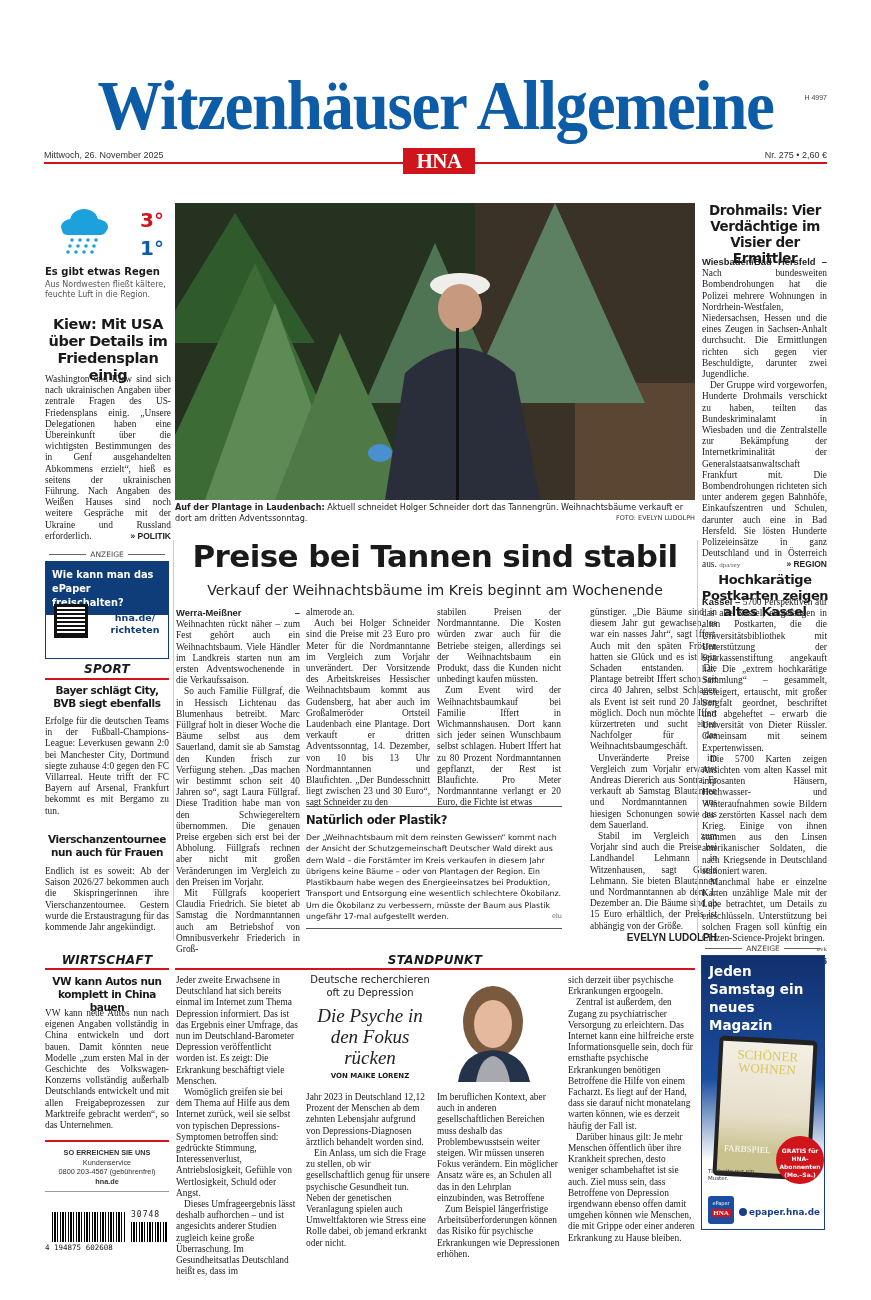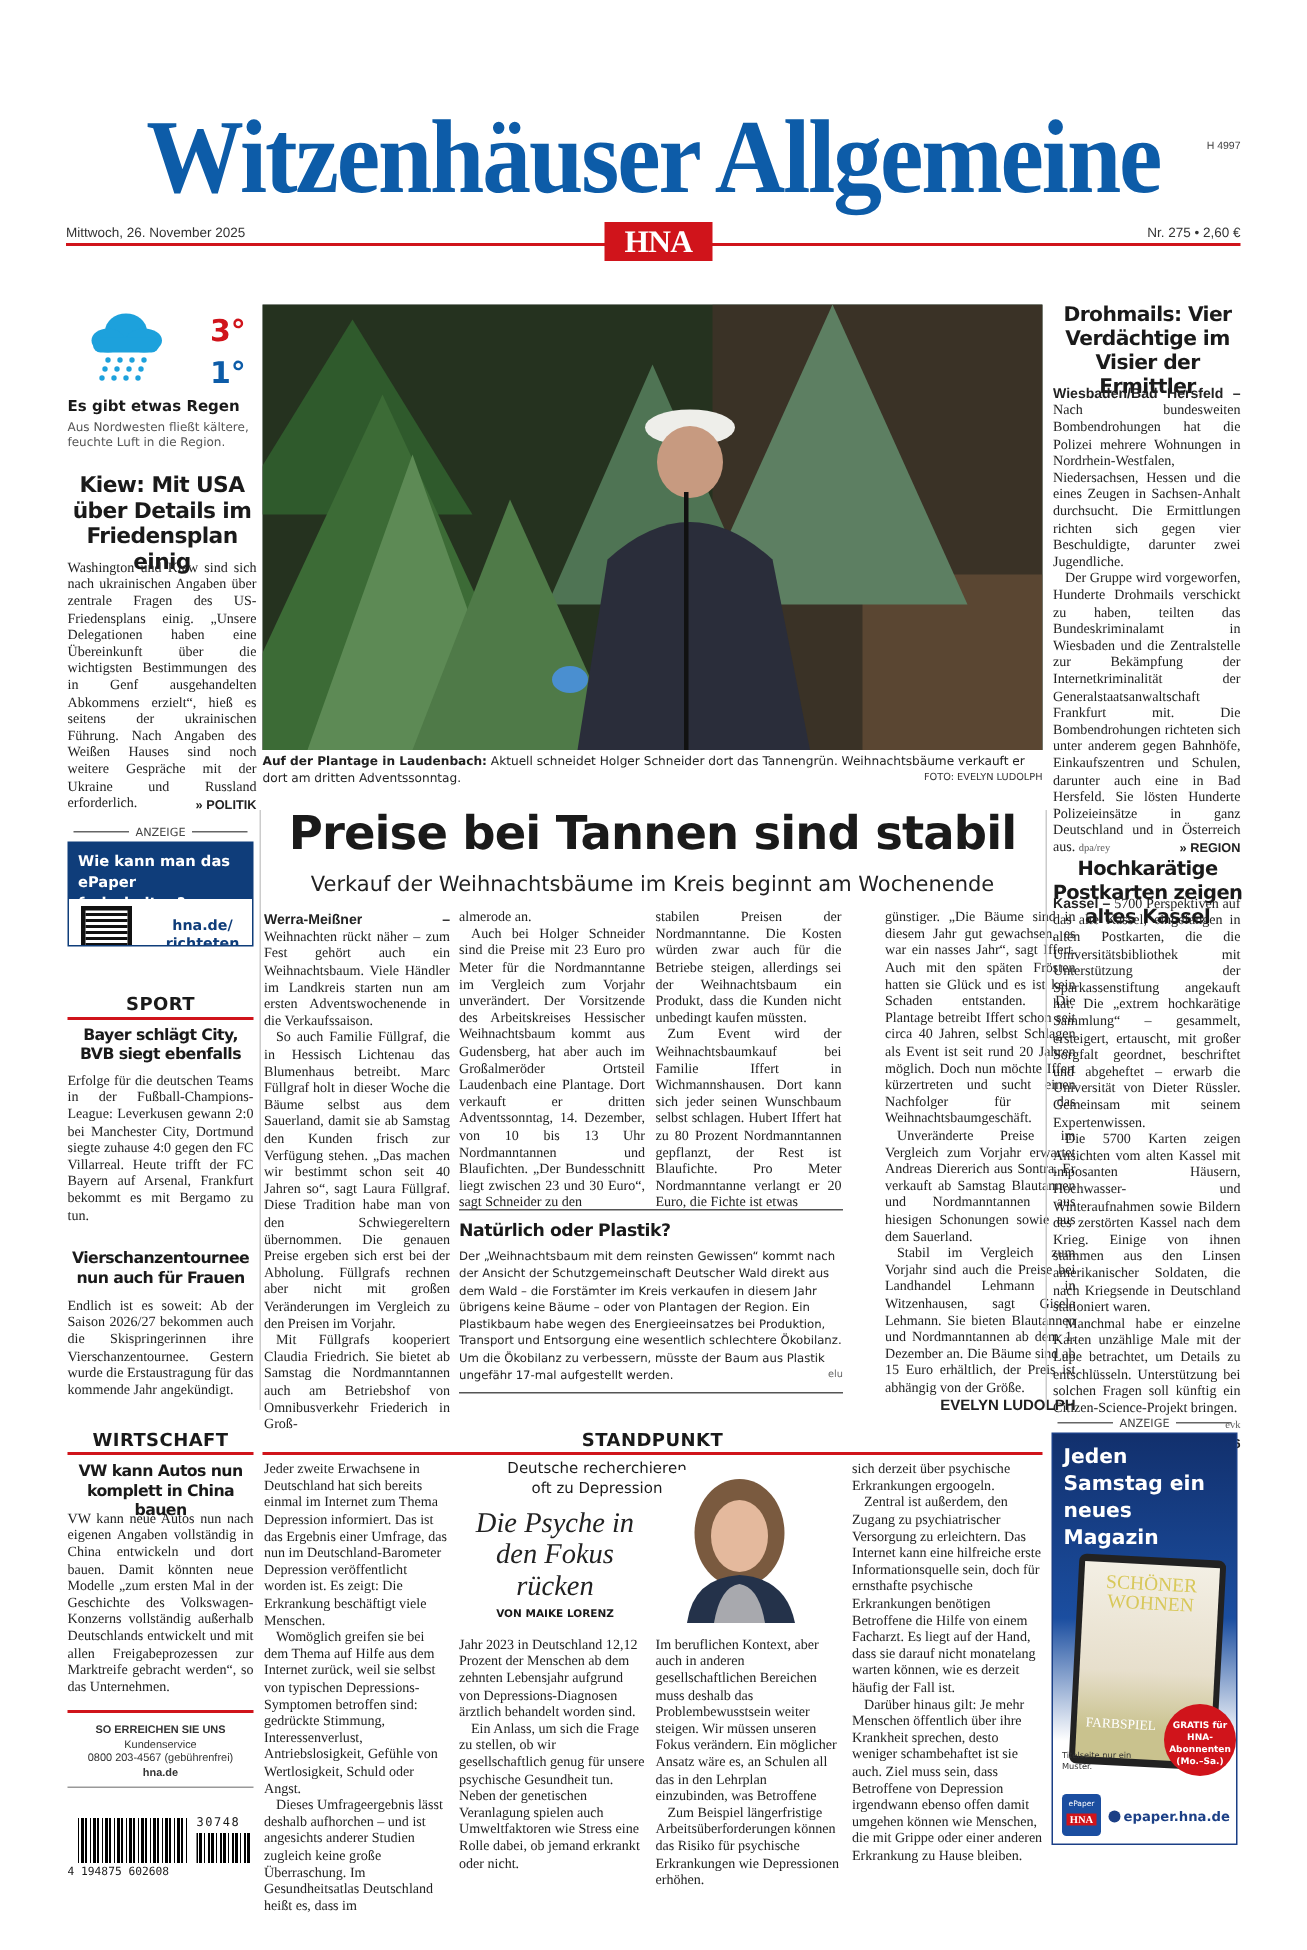--- a/index.html
+++ b/index.html
@@ -33,27 +33,27 @@
   
   .photo { left: 175px; top: 203px; width: 520px; height: 297px; overflow: hidden; background: #1f2a1f; }
   .caption { left: 175px; top: 502px; width: 520px; font-family: "DejaVu Sans", sans-serif; font-size: 8.1px; line-height: 10.5px; color: #222; }
   .credit { float: right; font-size: 6.5px; color: #333; }
 
   
   .main-hl { left: 175px; top: 538px; width: 520px; text-align: center; font-family: "DejaVu Sans", sans-serif; font-weight: bold; font-size: 31px; letter-spacing: -0.6px; color: #1a1a1a; }
   .main-sub { left: 175px; top: 582px; width: 520px; text-align: center; font-family: "DejaVu Sans", sans-serif; font-size: 14px; color: #222; }
 
   .rule-thin { height: 1px; background: #555; }
-  .section-head { font-family: "DejaVu Sans", sans-serif; font-weight: bold; font-size: 12px; text-align: center; letter-spacing: 0.3px; }
+  .section-head { font-family: "DejaVu Sans", sans-serif; font-weight: bold; font-size: 12px; text-align: center; letter-spacing: 0.3px; font-style: italic; }
   .red-rule { height: 2px; background: #d0141b; }
 
   .ad-label { font-family: "DejaVu Sans", sans-serif; font-size: 7.5px; color: #444; text-align: center; }
   .ad-label::before, .ad-label::after { content: ""; display: inline-block; width: 30%; height: 1px; background: #666; vertical-align: middle; margin: 0 4px; }
 
-  .epaper-ad { left: 45px; top: 560px; width: 124px; height: 70px; background: linear-gradient(180deg,#0f3d7a 0%, #0f3d7a 55%, #ffffff 55%); border: 1px solid #0f3d7a; overflow: hidden; }
+  .epaper-ad { left: 45px; top: 560px; width: 124px; height: 98px; background: linear-gradient(180deg,#0f3d7a 0%, #0f3d7a 55%, #ffffff 55%); border: 1px solid #0f3d7a; overflow: hidden; }
   .standpunkt-h { font-family: "Liberation Serif", serif; font-style: italic; font-size: 19px; line-height: 21px; text-align: center; color: #222; }
 
   .mag-ad { left: 701px; top: 955px; width: 124px; height: 275px; border: 1px solid #1b3f86; background: linear-gradient(180deg,#12306d 0%, #1b4ea0 45%, #ffffff 75%); overflow: hidden; }
   .barcode { background: repeating-linear-gradient(90deg,#000 0 1px,#fff 1px 2px,#000 2px 4px,#fff 4px 5px,#000 5px 6px,#fff 6px 8px); }
 </style>
 </head>
 <body>
 
 <div class="abs mast-title">Witzenhäuser Allgemeine</div>
 <div class="abs mast-code">H 4997</div>
@@ -195,21 +195,21 @@
 
 <div class="abs section-head" style="left:175px;top:953px;width:520px;">STANDPUNKT</div>
 <div class="abs red-rule" style="left:175px;top:968px;width:520px;"></div>
 
 <div class="abs body-txt" style="left:176px;top:975px;width:124px;text-align:left;">
   <p>Jeder zweite Erwachsene in Deutschland hat sich bereits einmal im Internet zum Thema Depression informiert. Das ist das Ergebnis einer Umfrage, das nun im Deutschland-Barometer Depression veröffentlicht worden ist. Es zeigt: Die Erkrankung beschäftigt viele Menschen.</p>
   <p>Womöglich greifen sie bei dem Thema auf Hilfe aus dem Internet zurück, weil sie selbst von typischen Depressions-Symptomen betroffen sind: gedrückte Stimmung, Interessenverlust, Antriebslosigkeit, Gefühle von Wertlosigkeit, Schuld oder Angst.</p>
   <p>Dieses Umfrageergebnis lässt deshalb aufhorchen – und ist angesichts anderer Studien zugleich keine große Überraschung. Im Gesundheitsatlas Deutschland heißt es, dass im</p>
 </div>
 
-<div class="abs" style="left:306px;top:973px;width:128px;text-align:center;font-family:'DejaVu Sans',sans-serif;font-size:10px;line-height:13px;margin-left:28px;">Deutsche recherchieren oft zu Depression</div>
+<div class="abs" style="left:306px;top:973px;width:128px;text-align:center;font-family:'DejaVu Sans',sans-serif;font-size:10px;line-height:13px;">Deutsche recherchieren oft zu Depression</div>
 <div class="abs standpunkt-h" style="left:306px;top:1005px;width:128px;">Die Psyche in den Fokus rücken</div>
 <div class="abs" style="left:306px;top:1072px;width:128px;text-align:center;font-family:'DejaVu Sans',sans-serif;font-weight:bold;font-size:7px;">VON MAIKE LORENZ</div>
 <div class="abs body-txt" style="left:306px;top:1092px;width:124px;text-align:left;">
   <p>Jahr 2023 in Deutschland 12,12 Prozent der Menschen ab dem zehnten Lebensjahr aufgrund von Depressions-Diagnosen ärztlich behandelt worden sind.</p>
   <p>Ein Anlass, um sich die Frage zu stellen, ob wir gesellschaftlich genug für unsere psychische Gesundheit tun. Neben der genetischen Veranlagung spielen auch Umweltfaktoren wie Stress eine Rolle dabei, ob jemand erkrankt oder nicht.</p>
 </div>
 
 <div class="abs" style="left:452px;top:980px;width:82px;height:102px;overflow:hidden;">
   <svg width="82" height="102" viewBox="0 0 82 102">
     <rect width="82" height="102" fill="#fff"></rect>

